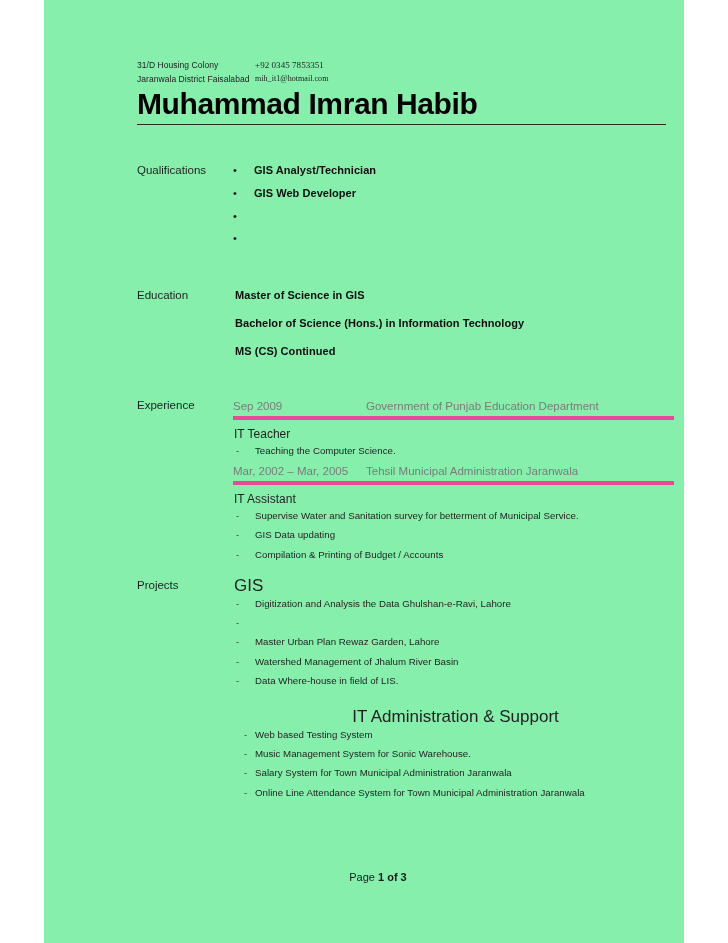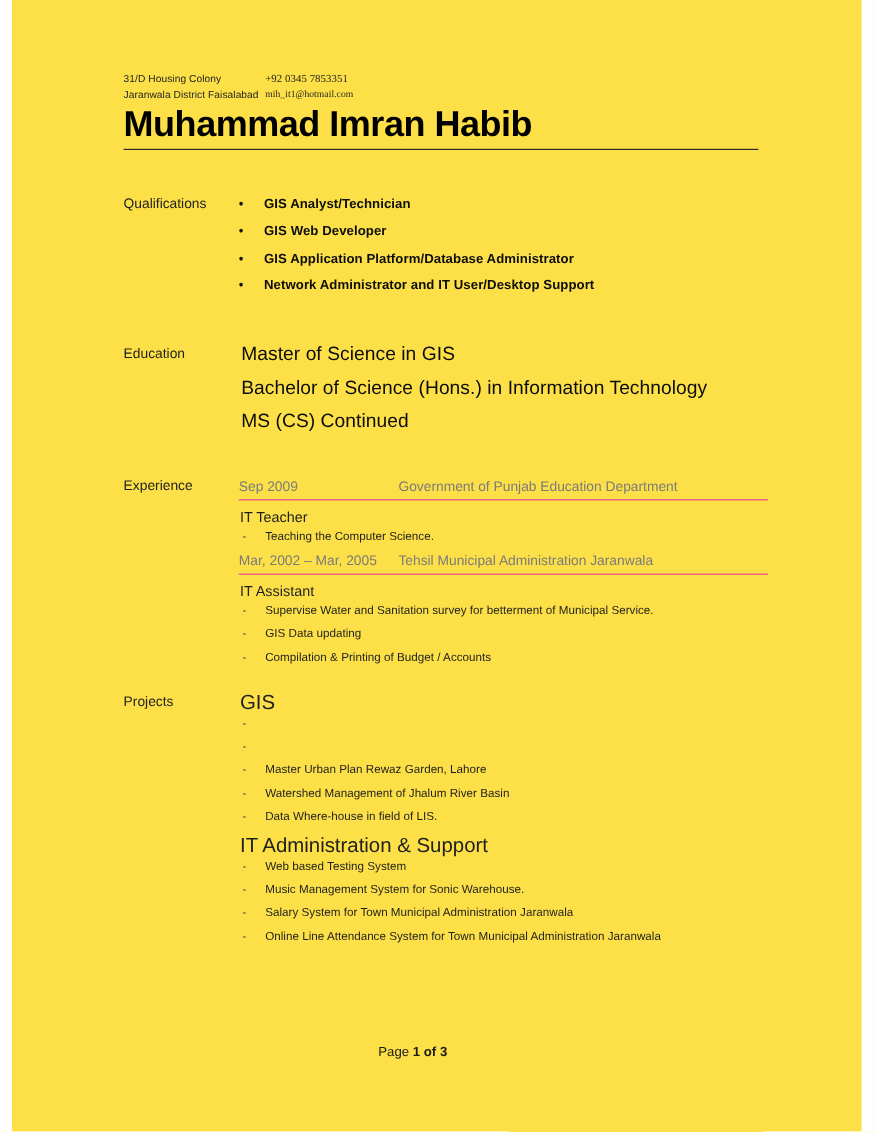--- a/index.html
+++ b/index.html
@@ -8,24 +8,24 @@
     padding: 0;
     background: #ffffff;
   }
   body {
     font-family: "Liberation Sans", sans-serif;
     color: #1a1a1a;
     -webkit-font-smoothing: antialiased;
   }
   .page {
     position: relative;
-    width: 708px;
+    width: 640px;
     height: 943px;
     margin: 0 auto;
-    background: #fde047;
+    background: #86efac;
     overflow: hidden;
     box-sizing: border-box;
   }
 
   
   .header {
     position: absolute;
     left: 93px;
     top: 58px;
     width: 530px;
@@ -110,36 +110,36 @@
     font-size: 11px;
     line-height: 15px;
     font-weight: bold;
     color: #0d0d0d;
     letter-spacing: 0.05px;
   }
 
   
   .edu-item {
     height: 28px;
-    font-size: 16px;
-    line-height: 15px;
-    font-weight: normal;
+    font-size: 11px;
+    line-height: 15px;
+    font-weight: bold;
     color: #0d0d0d;
     padding-left: 2px;
     letter-spacing: 0.05px;
   }
 
   
   .job-header {
     position: relative;
     display: flex;
     color: #7b7b7b;
     font-size: 11.5px;
     line-height: 16px;
-    border-bottom: 1px solid #ec4899;
+    border-bottom: 4px solid #ec4899;
     padding-bottom: 2px;
     width: 441px;
   }
   .job-date {
     flex: 0 0 133px;
     width: 133px;
     white-space: nowrap;
   }
   .job-org {
     flex: 1 1 auto;
@@ -180,21 +180,22 @@
 
   
   .project-group-title {
     font-size: 17px;
     line-height: 16px;
     color: #1f1f1f;
     padding-left: 1px;
     margin-bottom: 3px;
   }
   .project-group + .project-group {
-    margin-top: 4px;
+    margin-top: 16px;
+    text-align: center;
   }
 
   
   .footer {
     position: absolute;
     left: 0;
     top: 870px;
     width: 728px;
     text-align: center;
     padding-right: 60px;
@@ -231,25 +232,23 @@
       <div class="dot-item">
         <span class="dot-marker">•</span>
         <span class="dot-text">GIS Analyst/Technician</span>
       </div>
       <div class="dot-item">
         <span class="dot-marker">•</span>
         <span class="dot-text">GIS Web Developer</span>
       </div>
       <div class="dot-item">
         <span class="dot-marker">•</span>
-        <span class="dot-text">GIS Application Platform/Database Administrator</span>
       </div>
       <div class="dot-item">
         <span class="dot-marker">•</span>
-        <span class="dot-text">Network Administrator and IT User/Desktop Support</span>
       </div>
     </div>
   </div>
 
   <div class="section" style="top:288px;">
     <div class="section-label">Education</div>
     <div class="section-body">
       <div class="edu-item">Master of Science in GIS</div>
       <div class="edu-item">Bachelor of Science (Hons.) in Information Technology</div>
       <div class="edu-item">MS (CS) Continued</div>
@@ -296,20 +295,21 @@
   </div>
 
   <div class="section" style="top:578px;">
     <div class="section-label">Projects</div>
     <div class="section-body">
 
       <div class="project-group">
         <div class="project-group-title">GIS</div>
         <div class="dash-item">
           <span class="dash-marker">-</span>
+          <span class="dash-text">Digitization and Analysis the Data Ghulshan-e-Ravi, Lahore</span>
         </div>
         <div class="dash-item">
           <span class="dash-marker">-</span>
         </div>
         <div class="dash-item">
           <span class="dash-marker">-</span>
           <span class="dash-text">Master Urban Plan Rewaz Garden, Lahore</span>
         </div>
         <div class="dash-item">
           <span class="dash-marker">-</span>

